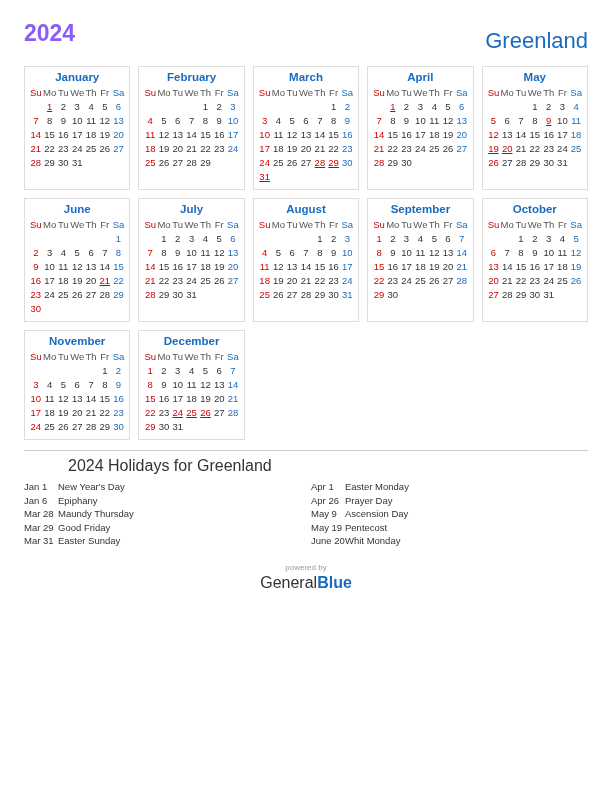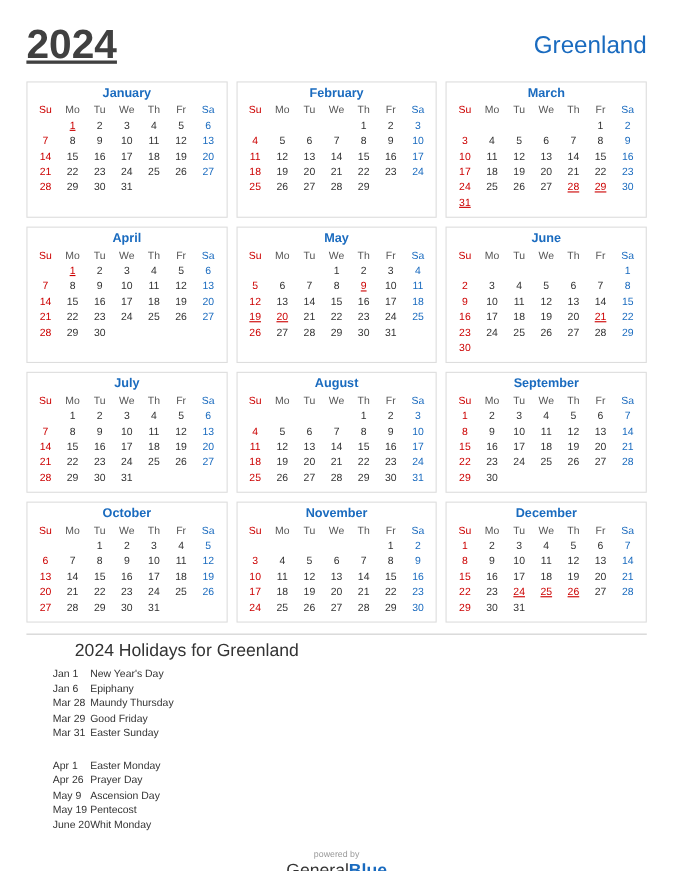--- a/index.html
+++ b/index.html
@@ -11,35 +11,34 @@
       padding: 20px 24px 16px 24px;
       font-size: 11px;
     }
     .header {
       display: flex;
       justify-content: space-between;
       align-items: flex-start;
       margin-bottom: 12px;
     }
     .year {
-      font-size: 37px;
+      font-size: 23px;
       font-weight: bold;
-      color: #404040;
-      text-decoration: underline;
+      color: #8b5cf6;
     }
     .country {
       font-size: 22px;
       color: #1a6bbf;
       font-weight: normal;
       text-align: right;
       padding-top: 8px;
     }
     .calendar-grid {
       display: grid;
-      grid-template-columns: 1fr 1fr 1fr;
+      grid-template-columns: 1fr 1fr 1fr 1fr 1fr;
       gap: 8px;
       margin-bottom: 10px;
     }
     .month-block {
       border: 1px solid #ddd;
       padding: 4px 4px 6px 4px;
     }
     .month-title {
       text-align: center;
       color: #1a6bbf;
@@ -75,23 +74,22 @@
     }
     .holidays-title {
       font-size: 16px;
       font-weight: normal;
       color: #333;
       margin-bottom: 6px;
       margin-left: 44px;
     }
     .holidays-grid {
       display: grid;
-      grid-template-columns: 1fr;
+      grid-template-columns: 1fr 1fr;
       gap: 16px 10px;
-      margin-left: 24px;
     }
     .holiday-item {
       display: flex;
       font-size: 9.5px;
       color: #333;
       margin-bottom: 2.5px;
     }
     .holiday-date {
       min-width: 34px;
       color: #333;

